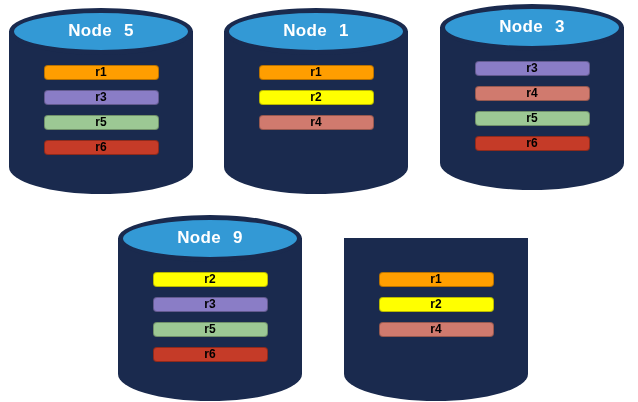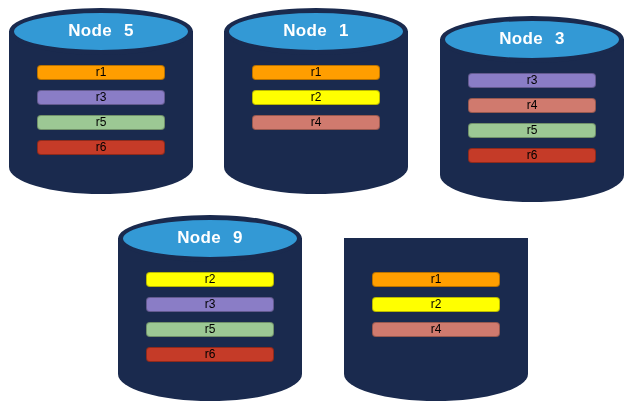--- a/index.html
+++ b/index.html
@@ -54,33 +54,33 @@
     left: 0; right: 0;
     top: 57px;
     display: flex;
     flex-direction: column;
     align-items: center;
     gap: 10px;
     z-index: 3;
   }
   .bar {
     box-sizing: border-box;
-    width: 128px;
+    width: 115px;
     height: 15px;
     border: 1px solid rgba(0,0,0,0.28);
     border-radius: 4px;
     color: var(--bartext, #000000);
     font-size: 12px;
-    font-weight: normal;
+    font-weight: bold;
     line-height: 13px;
     text-align: center;
   }
   .pos-n1 { left: 9px;   top: 8px; }
   .pos-n2 { left: 224px; top: 8px; }
-  .pos-n3 { left: 440px; top: 16px; }
+  .pos-n3 { left: 440px; top: 4px; }
   .pos-n4 { left: 118px; top: 215px; }
   .pos-n5 { left: 344px; top: 215px; }
 </style>
 </head>
 <body>
 
 <div class="canvas">
 
   <div class="cylinder pos-n1">
     <div class="cyl-body"></div>

